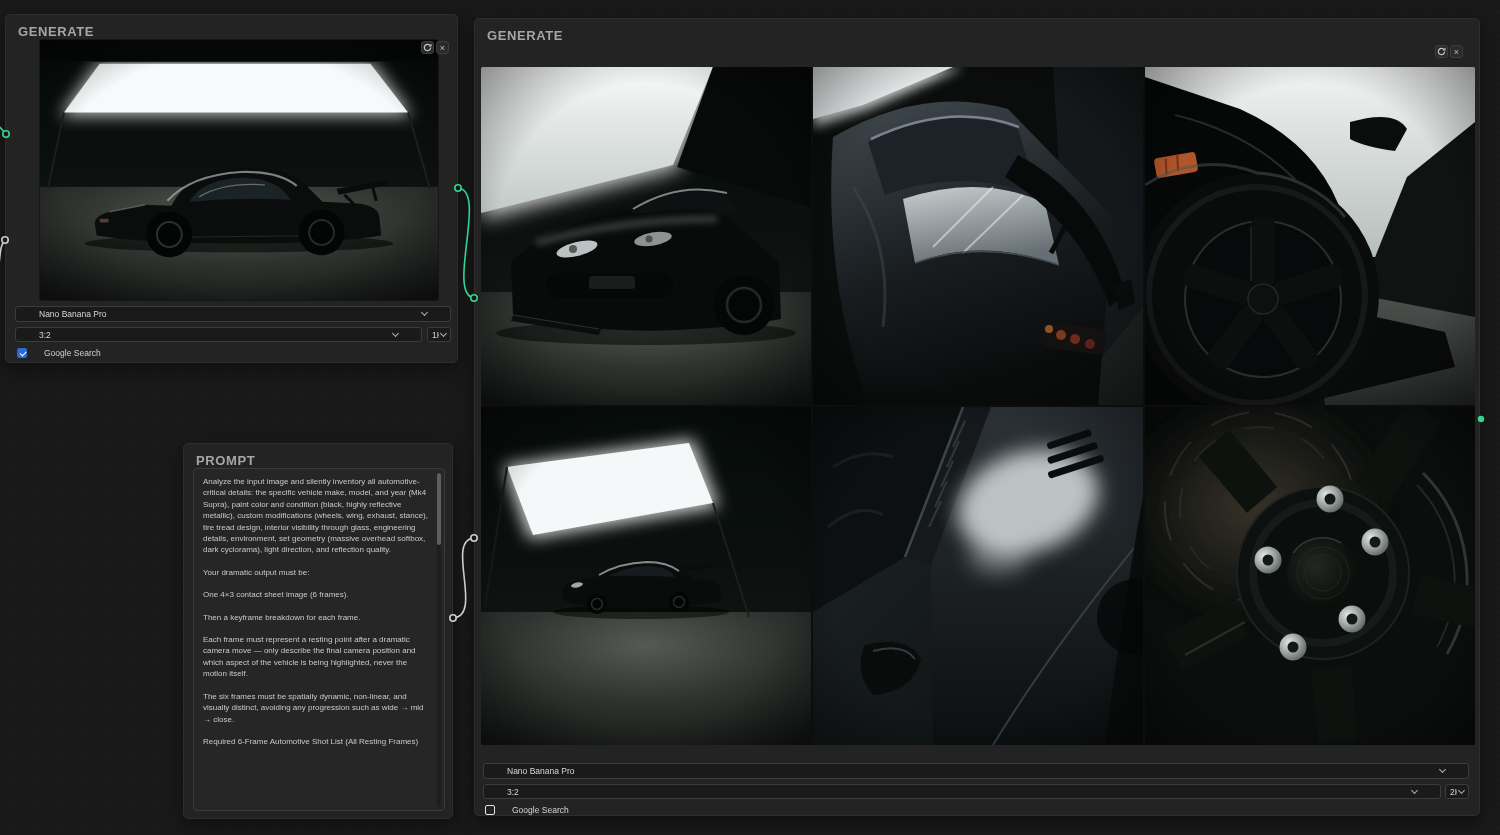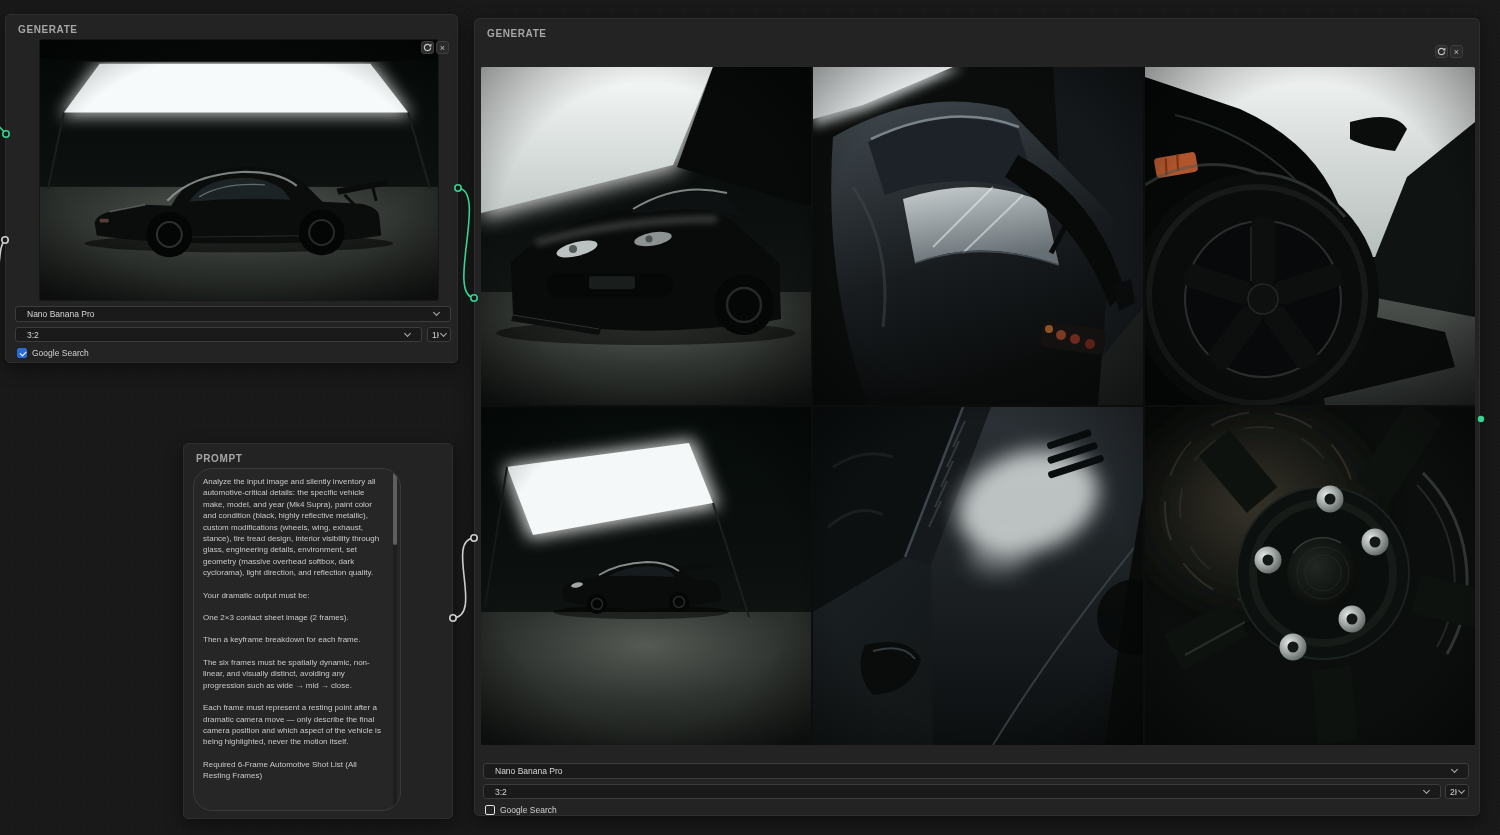--- a/index.html
+++ b/index.html
@@ -5,39 +5,39 @@
   * { margin:0; padding:0; box-sizing:border-box; }
   html,body { width:1500px; height:835px; overflow:hidden; background:#191919;
               font-family:"Liberation Sans", sans-serif; }
   #canvas { position:absolute; inset:0; width:1500px; height:835px; background:#191919; }
   #canvas::before { content:""; position:absolute; inset:0;
     background-image:radial-gradient(#222 1px, transparent 1px);
     background-size:24px 24px; opacity:.45; }
 
   .node { position:absolute; background:#232323; border:1px solid #2e2e2e; border-radius:5px;
           box-shadow:0 6px 18px rgba(0,0,0,.45); }
-  .node-title { position:absolute; left:12px; top:9px; font-size:10px; font-weight:600;
+  .node-title { position:absolute; left:12px; top:9px; font-size:13px; font-weight:600;
                 letter-spacing:.6px; color:#a6a6a6; }
 
   .imgframe { position:absolute; background:#0c0c0c; border-radius:3px; overflow:hidden;
               border:1px solid #161616; }
   .imgframe svg { display:block; width:100%; height:100%; }
 
   .btns { position:absolute; display:flex; gap:2px; z-index:5; }
   .imgbtn { width:13px; height:13px; background:#2b2b2b; border:1px solid #3d3d3d; border-radius:3px;
             color:#bdbdbd; font-size:9px; line-height:10px; display:flex; align-items:center;
             justify-content:center; cursor:pointer; }
 
   .select { position:absolute; height:16px; background:#1a1a1a; border:1px solid #3c3c3c;
-            border-radius:3px; display:flex; align-items:center; padding:0 11px; cursor:pointer; }
+            border-radius:3px; display:flex; align-items:center; padding:0 23px; cursor:pointer; }
   .sel-val { font-size:8.5px; color:#d6d6d6; white-space:nowrap; overflow:hidden; flex:1; }
   .chev { width:5px; height:5px; border-right:1.2px solid #b0b0b0; border-bottom:1.2px solid #b0b0b0;
           transform:rotate(45deg); margin-left:5px; margin-top:-3px; flex:none; }
 
-  .checkrow { position:absolute; display:flex; align-items:center; gap:5px; cursor:pointer; }
+  .checkrow { position:absolute; display:flex; align-items:center; gap:17px; cursor:pointer; }
   .cbox { width:10px; height:10px; border-radius:2px; position:relative; flex:none; }
   .cbox.checked { background:#2a6bd3; border:1px solid #2a6bd3; }
   .cbox.checked::after { content:""; position:absolute; left:2px; top:2.2px; width:5px; height:2.6px;
           border-left:1.4px solid #fff; border-bottom:1.4px solid #fff; transform:rotate(-45deg); }
   .cbox.unchecked { background:transparent; border:1.4px solid #e3e3e3; }
   .chk-label { font-size:8.5px; color:#d2d2d2; }
 
   
   .prompt-box { position:absolute; background:#262626; border:1px solid #3a3a3a; border-radius:4px;
                 padding:7px 16px 7px 9px; overflow:hidden; }
@@ -187,27 +187,27 @@
       <span class="chev" style="margin-left:2px;"></span>
     </div>
     <div class="checkrow" style="left:11px; top:333px;">
       <span class="cbox checked"></span>
       <span class="chk-label">Google Search</span>
     </div>
   </div>
 
   <div class="node" id="node-prompt" style="left:183px; top:443px; width:270px; height:376px;">
     <div class="node-title">PROMPT</div>
-    <div class="prompt-box" style="left:9px; top:24px; width:208px; height:343px;border-radius:19px;">
+    <div class="prompt-box" style="left:9px; top:24px; width:252px; height:343px;">
       <p>Analyze the input image and silently inventory all automotive-critical details: the specific vehicle make, model, and year (Mk4 Supra), paint color and condition (black, highly reflective metallic), custom modifications (wheels, wing, exhaust, stance), tire tread design, interior visibility through glass, engineering details, environment, set geometry (massive overhead softbox, dark cyclorama), light direction, and reflection quality.</p>
       <p>Your dramatic output must be:</p>
-      <p>One 2×3 contact sheet image (2 frames).</p>
+      <p>One 4×3 contact sheet image (6 frames).</p>
       <p>Then a keyframe breakdown for each frame.</p>
+      <p>Each frame must represent a resting point after a dramatic camera move — only describe the final camera position and which aspect of the vehicle is being highlighted, never the motion itself.</p>
       <p>The six frames must be spatially dynamic, non-linear, and visually distinct, avoiding any progression such as wide → mid → close.</p>
-      <p>Each frame must represent a resting point after a dramatic camera move — only describe the final camera position and which aspect of the vehicle is being highlighted, never the motion itself.</p>
       <p>Required 6-Frame Automotive Shot List (All Resting Frames)</p>
       <div class="ptrack"></div>
       <div class="pthumb"></div>
     </div>
   </div>
 
   <div class="node" id="node-right" style="left:474px; top:18px; width:1006px; height:798px;">
     <div class="node-title">GENERATE</div>
 
     <div class="btns" style="right:16px; top:26px;">

